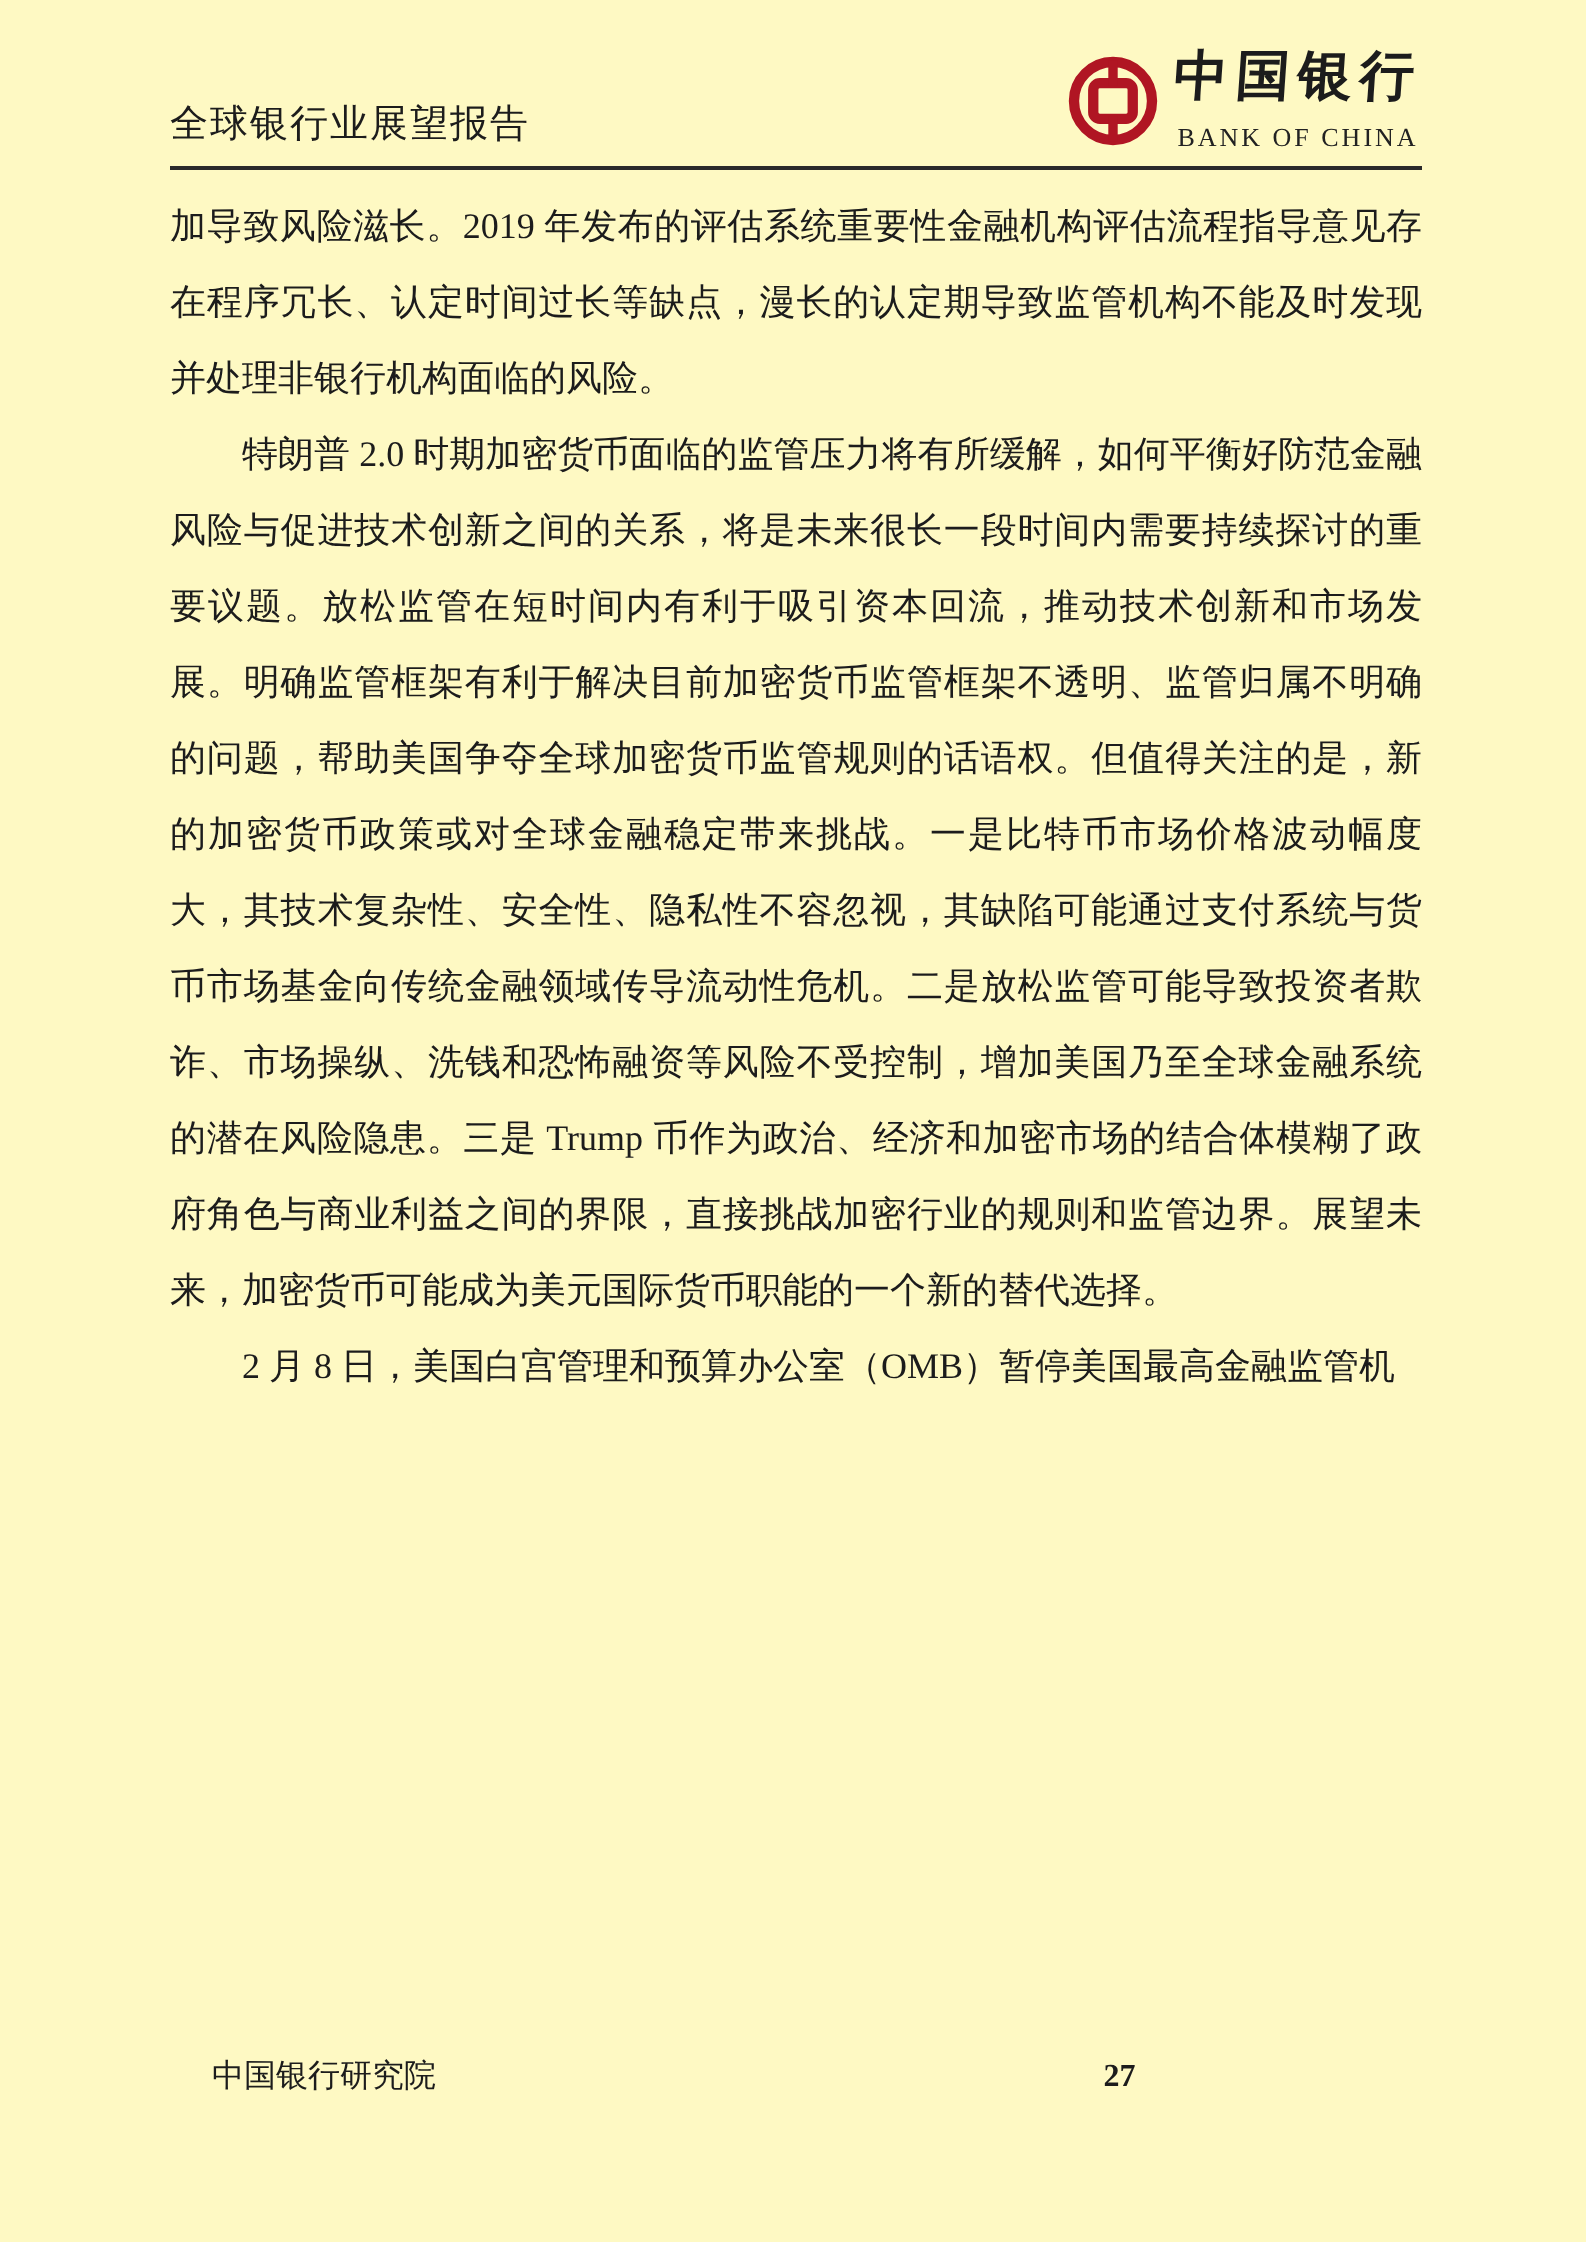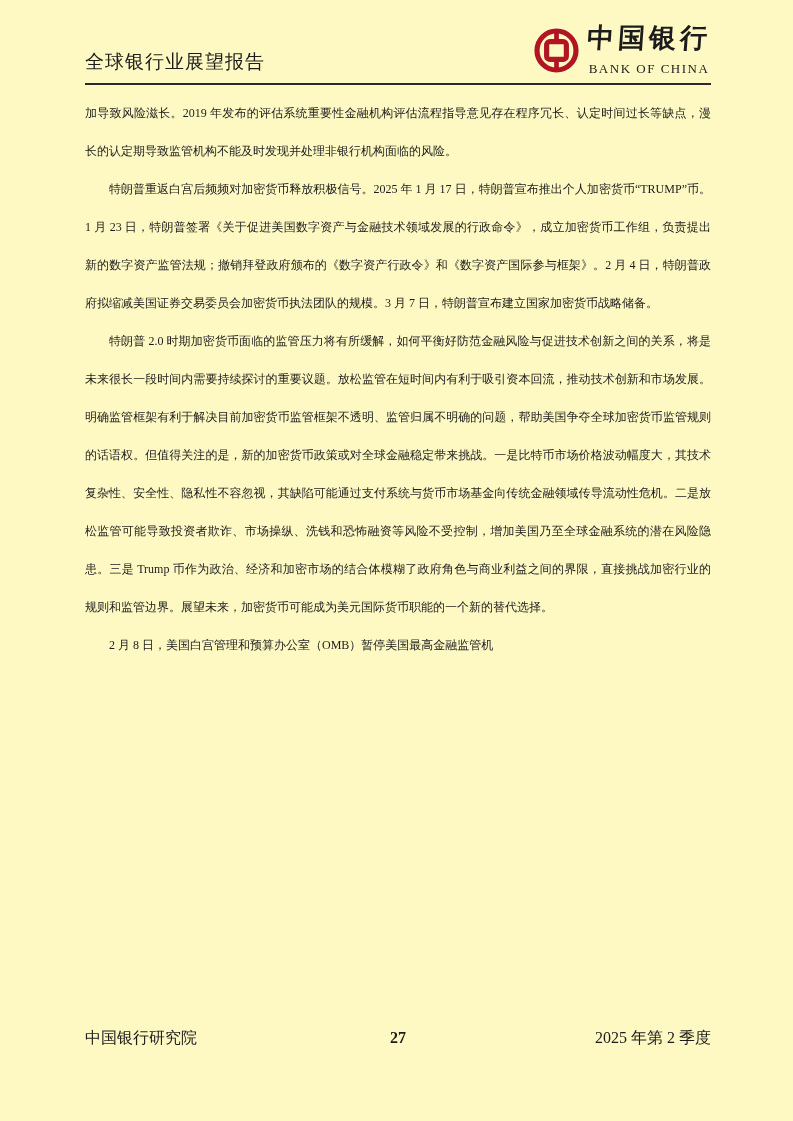--- a/index.html
+++ b/index.html
@@ -59,21 +59,21 @@
     margin-top: 10px;
     white-space: nowrap;
     color: #222;
   }
   
   .content {
     position: absolute;
     left: 85px;
     right: 82px;
     top: 94px;
-    font-size: 12px;
+    font-size: 18px;
     line-height: 38px;
     text-align: justify;
     text-justify: inter-ideograph;
   }
   .content p { margin: 0; }
   .para       { text-indent: 2em; }
   .para-cont  { text-indent: 0; }
   .heading {
     font-weight: bold;
     text-indent: 1.7em;
@@ -82,21 +82,21 @@
   
   .footer {
     position: absolute;
     left: 85px;
     right: 82px;
     top: 1028px;
     display: flex;
     align-items: baseline;
     font-size: 16px;
   }
-  .footer .f-left   { flex: 1; text-align: left; }
+  .footer .f-left   { flex: 1; text-align: left; margin-left: 21px; }
   .footer .f-center { flex: 1; text-align: center; font-weight: bold; }
   .footer .f-right  { flex: 1; text-align: right; }
 </style>
 </head>
 <body>
 
 <div class="page">
 
   <div class="header">
     <div class="report-title">全球银行业展望报告</div>
@@ -118,27 +118,25 @@
         <span class="logo-cn">中国银行</span>
         <span class="logo-en">BANK OF CHINA</span>
       </span>
     </div>
   </div>
 
   <div class="content">
     <p class="para-cont">加导致风险滋长。2019 年发布的评估系统重要性金融机构评估流程指导意见存在程序冗长、认定时间过长等缺点，漫长的认定期导致监管机构不能及时发现并处理非银行机构面临的风险。</p>
 
 
-    <p class="para">特朗普重返白宫后频频对加密货币释放积极信号。2025 年 1 月 17 日，特朗普宣布推出个人加密货币“TRUMP”币。1 月 23 日，特朗普签署《关于促进美国数字资产与金融技术领域发展的行政命令》，成立加密货币工作组，负责提出新的数字资产监管法规；撤销拜登政府颁布的《数字资产行政令》和《数字资产国际参与框架》。2 月 4 日，特朗普政府拟缩减美国证券交易委员会加密货币执法团队的规模。3 月 7 日，特朗普宣布建立国家加密货币战略储备。</p>
 
     <p class="para">特朗普 2.0 时期加密货币面临的监管压力将有所缓解，如何平衡好防范金融风险与促进技术创新之间的关系，将是未来很长一段时间内需要持续探讨的重要议题。放松监管在短时间内有利于吸引资本回流，推动技术创新和市场发展。明确监管框架有利于解决目前加密货币监管框架不透明、监管归属不明确的问题，帮助美国争夺全球加密货币监管规则的话语权。但值得关注的是，新的加密货币政策或对全球金融稳定带来挑战。一是比特币市场价格波动幅度大，其技术复杂性、安全性、隐私性不容忽视，其缺陷可能通过支付系统与货币市场基金向传统金融领域传导流动性危机。二是放松监管可能导致投资者欺诈、市场操纵、洗钱和恐怖融资等风险不受控制，增加美国乃至全球金融系统的潜在风险隐患。三是 Trump 币作为政治、经济和加密市场的结合体模糊了政府角色与商业利益之间的界限，直接挑战加密行业的规则和监管边界。展望未来，加密货币可能成为美元国际货币职能的一个新的替代选择。</p>
 
 
     <p class="para">2 月 8 日，美国白宫管理和预算办公室（OMB）暂停美国最高金融监管机</p>
   </div>
 
   <div class="footer">
     <span class="f-left">中国银行研究院</span>
     <span class="f-center">27</span>
-    <span class="f-right">2025 年第 2 季度</span>
   </div>
 
 </div>
 
 </body></html>

